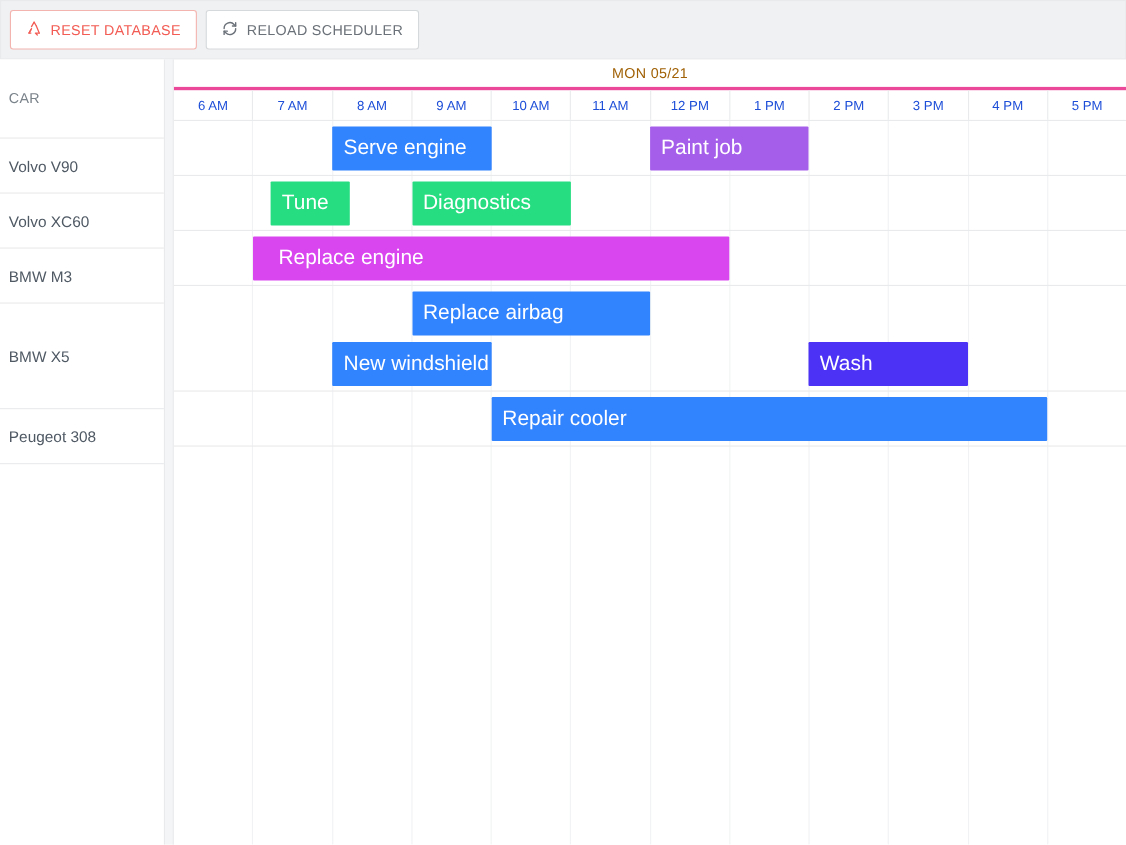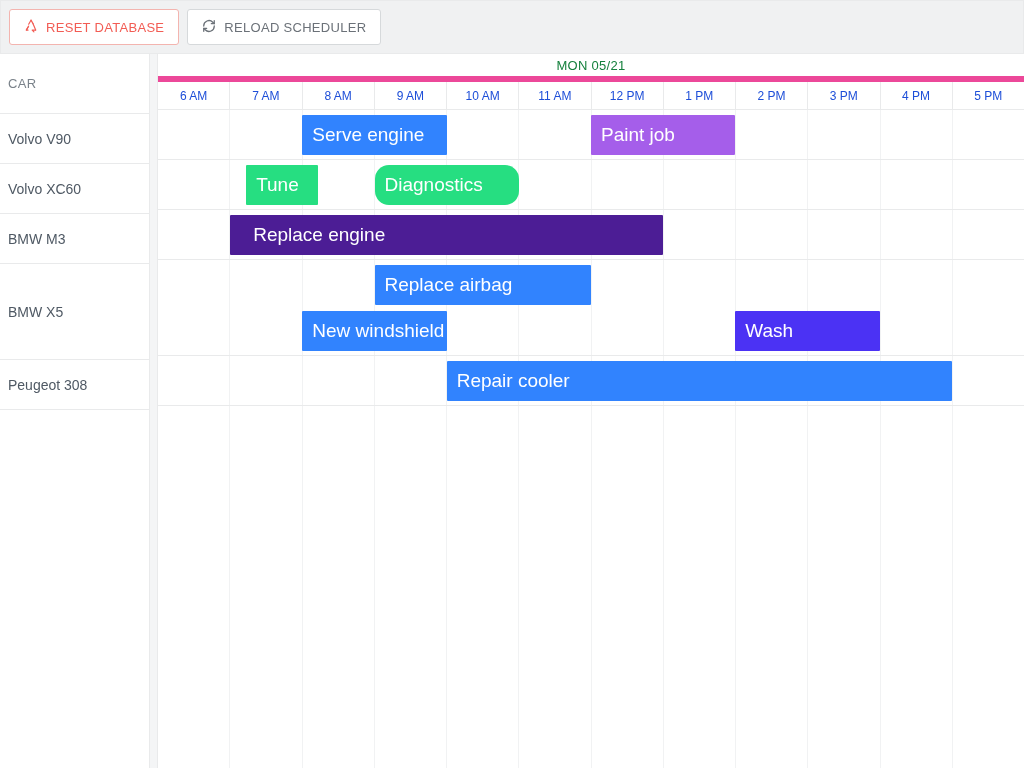--- a/index.html
+++ b/index.html
@@ -51,21 +51,21 @@
     position: relative;
   }
 
   .car-col {
     width: 150px;
     flex: 0 0 150px;
     border-right: 1px solid #e9eaeb;
     background: #fff;
   }
   .car-col .car-header {
-    height: 60px;
+    height: 72px;
     display: flex;
     align-items: center;
     padding-left: 8px;
     font-size: 13px;
     letter-spacing: .3px;
     color: #7a828a;
     border-bottom: 1px solid #e9eaeb;
   }
   .car-col .car-cell {
     height: 50px;
@@ -96,24 +96,24 @@
     border-bottom: 1px solid #e9eaeb;
     display: flex;
     flex-direction: column;
     background: #fff;
   }
   .date-row {
     height: 28px;
     display: flex;
     align-items: center;
     justify-content: center;
-    color: #15803d;
+    color: #a16207;
     font-size: 13px;
     letter-spacing: .3px;
-    border-bottom: 6px solid #ec4899;
+    border-bottom: 3px solid #ec4899;
   }
   .hours-row {
     flex: 1;
     display: flex;
   }
   .hour-cell {
     flex: 1 1 0;
     display: flex;
     align-items: center;
     justify-content: center;
@@ -258,26 +258,26 @@
       <div class="rows" id="rows">
           <div class="row" style="height: 50px;">
             <div class="lane">
               <div class="event" style="left: 16.6667%; width: 16.6667%; background: rgb(49, 131, 254);">Serve engine</div>
               <div class="event" style="left: 50%; width: 16.6667%; background: rgb(165, 94, 234);">Paint job</div>
             </div>
           </div>
           <div class="row" style="height: 50px;">
             <div class="lane">
               <div class="event" style="left: 8.33333%; width: 8.33333%; background: rgb(38, 222, 129); margin-left: 16px;">Tune</div>
-              <div class="event" style="left: 25%; width: 16.6667%; background: rgb(38, 222, 129); border-radius: 14px;">Diagnostics</div>
-            </div>
-          </div>
-          <div class="row" style="height: 50px;">
-            <div class="lane">
-              <div class="event" style="left: 8.33333%; width: 50%; background: #4c1d95; padding-left: 23px;">Replace engine</div>
+              <div class="event" style="left: 25%; width: 16.6667%; background: rgb(38, 222, 129);">Diagnostics</div>
+            </div>
+          </div>
+          <div class="row" style="height: 50px;">
+            <div class="lane">
+              <div class="event" style="left: 8.33333%; width: 50%; background: #d946ef; padding-left: 23px;">Replace engine</div>
             </div>
           </div>
           <div class="row" style="height: 96px;">
             <div class="lane">
               <div class="event" style="left: 25%; width: 25%; background: rgb(49, 131, 254);">Replace airbag</div>
             </div>
             <div class="lane">
               <div class="event" style="left: 16.6667%; width: 16.6667%; background: rgb(49, 131, 254);">New windshield</div>
               <div class="event" style="left: 66.6667%; width: 16.6667%; background: rgb(75, 50, 244);">Wash</div>
             </div>

